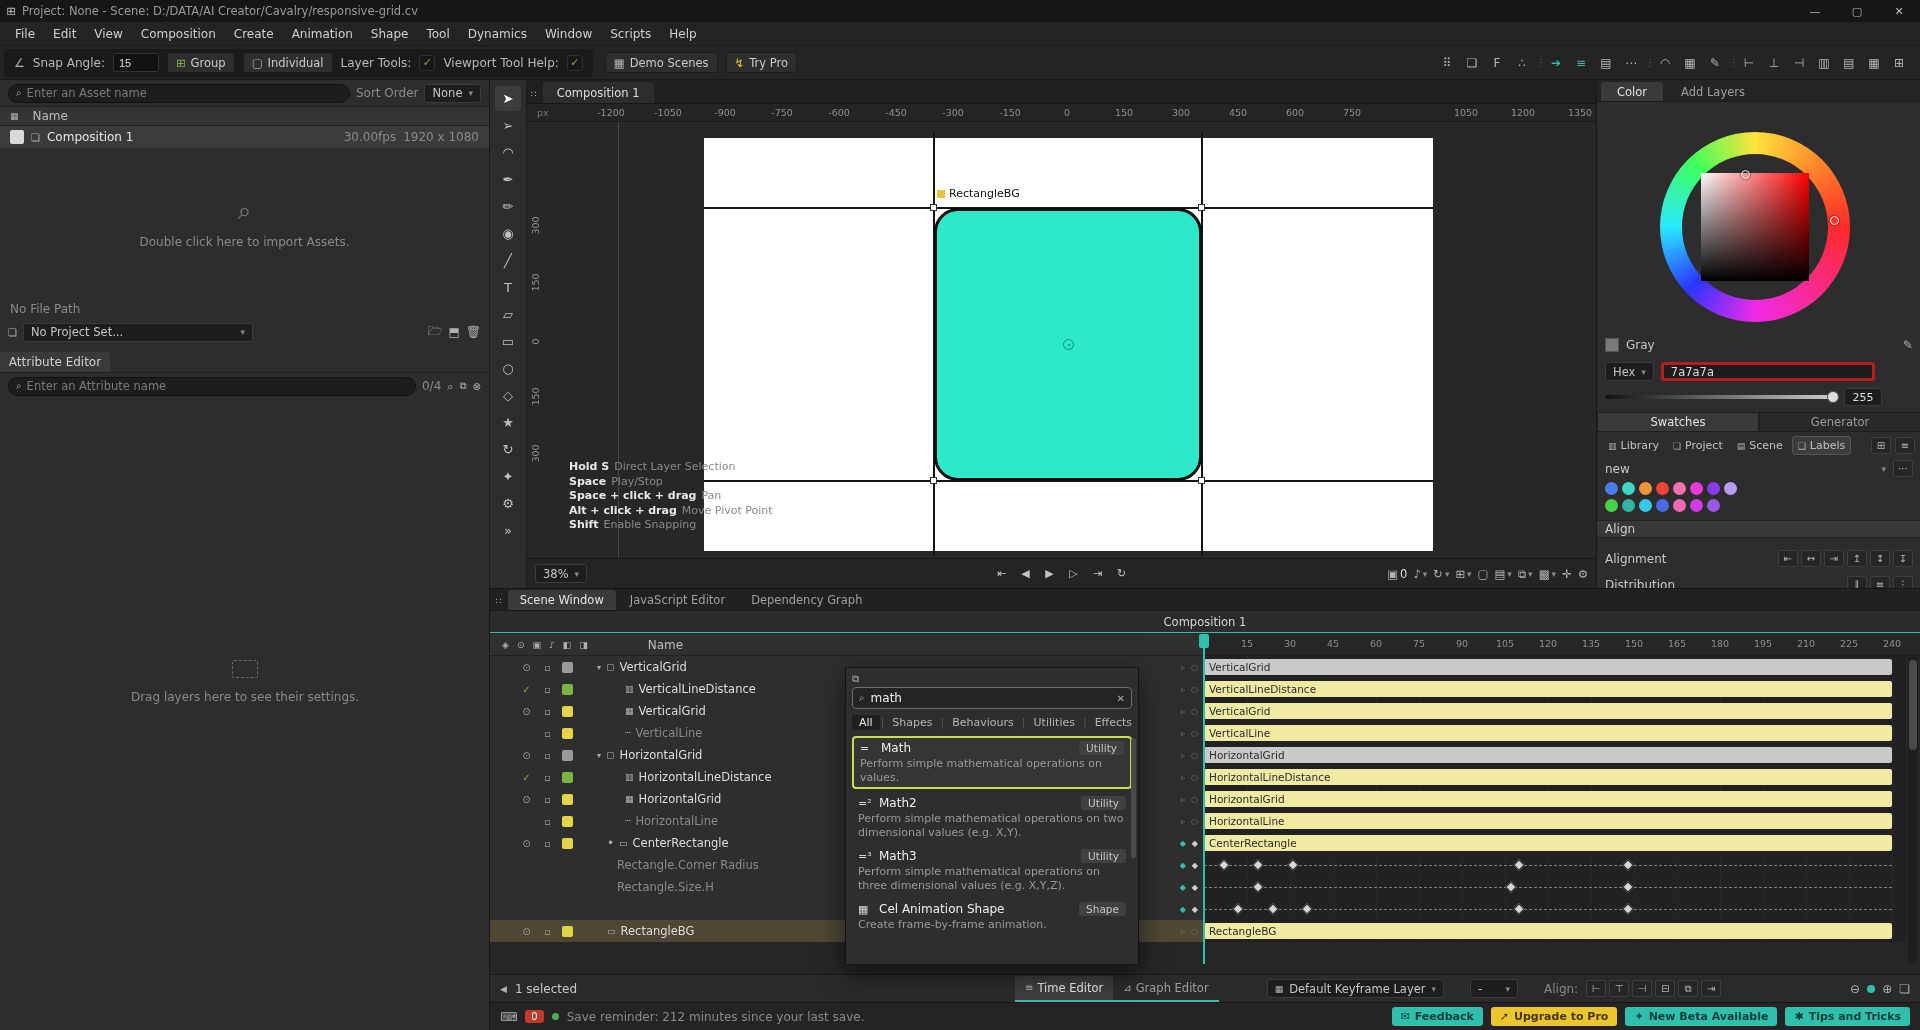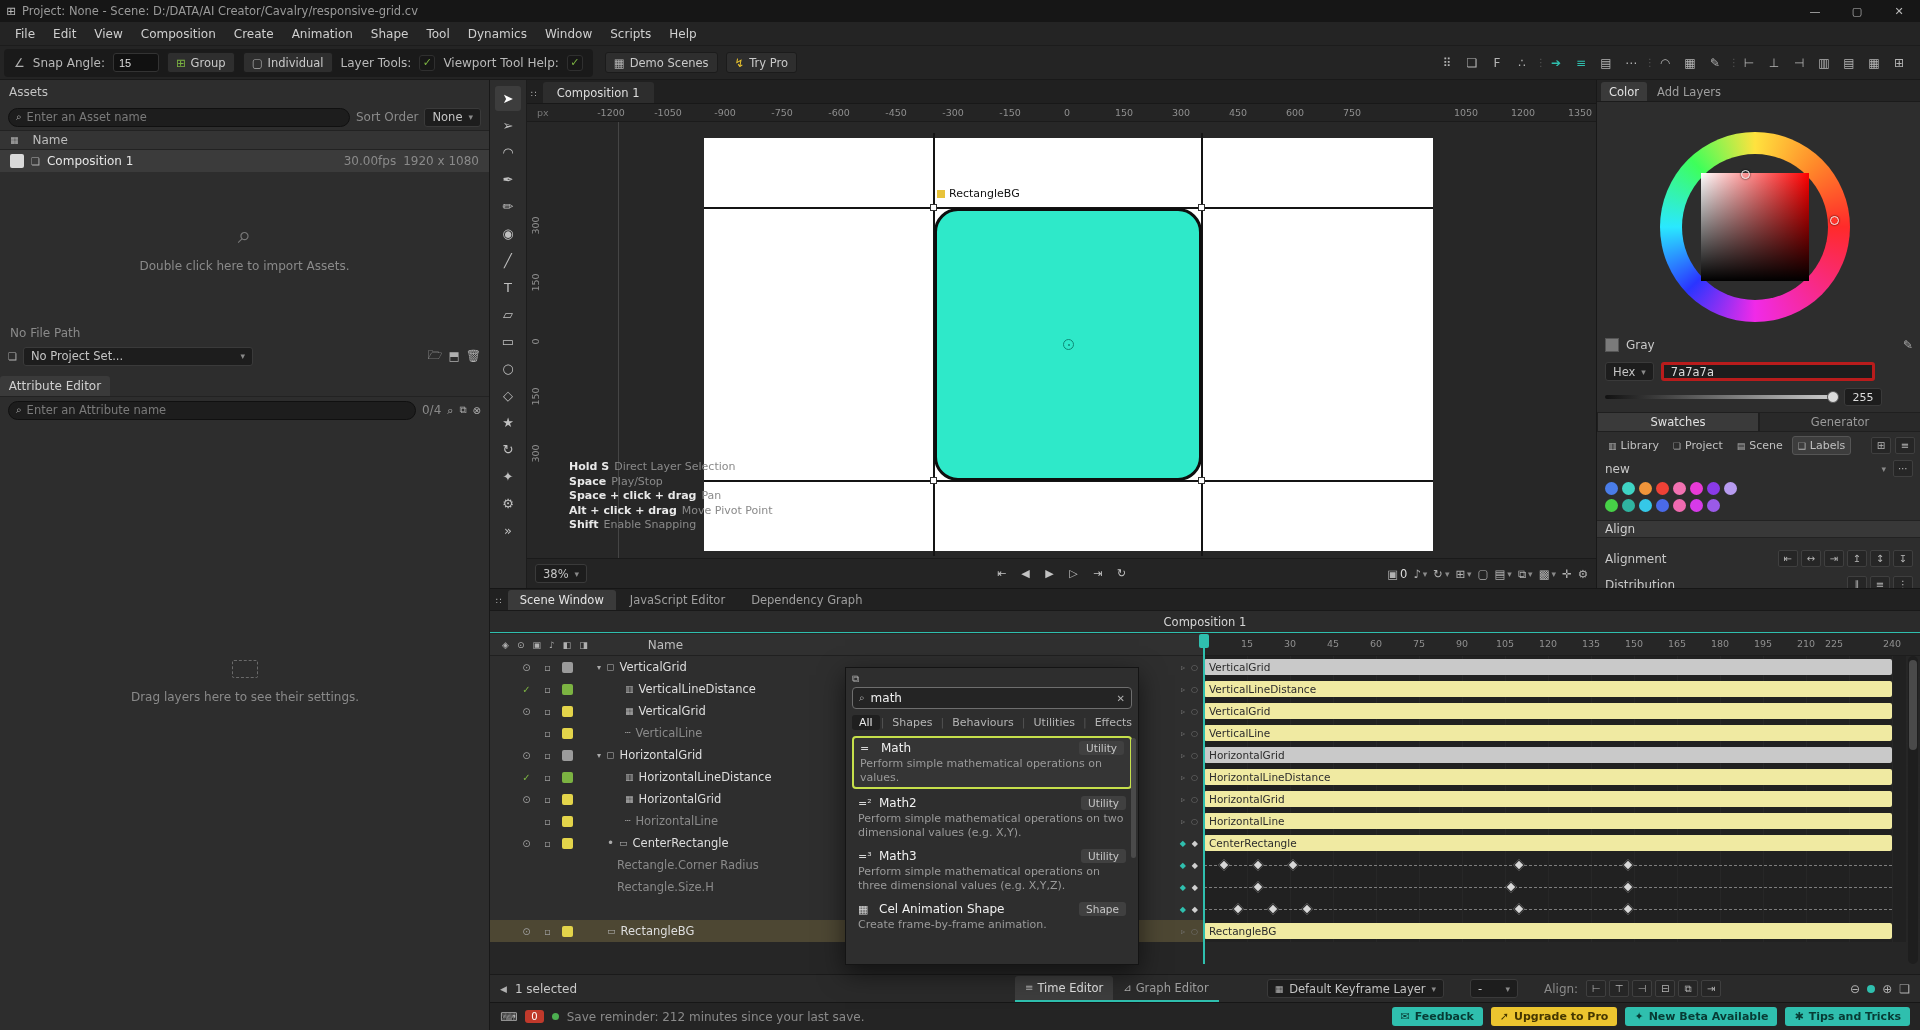--- a/index.html
+++ b/index.html
@@ -99,21 +99,21 @@
   .transport { position:absolute; left:50%; transform:translateX(-50%); display:flex; gap:4px; }
   .t-btn { width:20px; height:18px; display:flex; align-items:center; justify-content:center; color:#c2c2c2; font-size:11px; }
   .vpr { margin-left:auto; display:flex; align-items:center; gap:6px; }
   .vpr .icon-btn { display:flex; align-items:center; gap:2px; color:#b2b2b2; font-size:11.5px; }
 
   
   .right-panel { position:absolute; left:1596px; top:80px; width:324px; height:508px; background:#2d2d2d;
     border-left:1px solid #181818; }
   .rp-tabs { height:22px; display:flex; align-items:flex-end; gap:2px; padding-left:4px; background:#242424;
     border-bottom:1px solid #1b1b1b; }
-  .rp-tab { height:19px; padding:0 8px; display:flex; align-items:center; font-size:11.5px; color:#9f9f9f; }
+  .rp-tab { height:19px; padding:0 16px; display:flex; align-items:center; font-size:11.5px; color:#9f9f9f; }
   .rp-tab.active { background:#3a3a3a; border-radius:3px 3px 0 0; color:#e2e2e2; }
   .wheel { position:absolute; left:63px; top:52px; width:190px; height:190px; border-radius:50%;
     background:conic-gradient(#ffe23e, #ff8a2a 12%, #ff2a2a 25%, #f02ae8 50%, #2a35ff 63%, #2ae8ff 75%, #3eff5a 88%, #ffe23e); }
   .wheel::after { content:""; position:absolute; left:22px; top:22px; width:146px; height:146px;
     border-radius:50%; background:#2d2d2d; }
   .sat-square { position:absolute; left:104px; top:93px; width:108px; height:108px; z-index:2;
     background:linear-gradient(to bottom, rgba(0,0,0,0), #000), linear-gradient(to right, #fff, #f00); }
   .cdot { position:absolute; z-index:3; width:9px; height:9px; border:1.5px solid #eee; border-radius:50%;
     box-shadow:0 0 2px #000; }
   .crow { position:absolute; left:0; width:324px; display:flex; align-items:center; padding:0 8px; gap:7px; }
@@ -294,21 +294,20 @@
         <div class="icon-btn">⊥</div>
         <div class="icon-btn">⊣</div>
         <div class="icon-btn">▥</div>
         <div class="icon-btn">▤</div>
         <div class="icon-btn">▦</div>
         <div class="icon-btn">⊞</div>
       </div>
   </div>
 
   <div class="left-panel">
-    <div class="panel-h">Assets</div>
     <div class="srow">
       <div class="search-pill">
         <span class="ico" style="font-size:10px">⌕</span>
         <input placeholder="Enter an Asset name" style="">
       </div>
       <span class="dim">Sort Order</span>
       <div class="select-box">
         <span>None</span>
         <span class="caret">▾</span>
       </div>
@@ -617,21 +616,21 @@
           <span class="tick" style="left: 215px;">75</span>
           <span class="tick" style="left: 258px;">90</span>
           <span class="tick" style="left: 301px;">105</span>
           <span class="tick" style="left: 344px; text-align: center;">120</span>
           <span class="tick" style="left: 387px;">135</span>
           <span class="tick" style="left: 430px;">150</span>
           <span class="tick" style="left: 473px;">165</span>
           <span class="tick" style="left: 516px;">180</span>
           <span class="tick" style="left: 559px;">195</span>
           <span class="tick" style="left: 602px;">210</span>
-          <span class="tick" style="left: 630px;">225</span>
+          <span class="tick" style="left: 645px;">225</span>
           <span class="tick" style="left: 688px;">240</span>
         </div>
     </div>
     <div class="name-head" id="name-head">
         <span class="ico" style="font-size: 9px;">◈</span>
         <span class="ico" style="font-size: 9px;">⊙</span>
         <span class="ico" style="font-size: 9px;">▣</span>
         <span class="ico" style="font-size: 9px;">♪</span>
         <span class="ico" style="font-size: 9px;">◧</span>
         <span class="ico" style="font-size: 9px;">◨</span>

